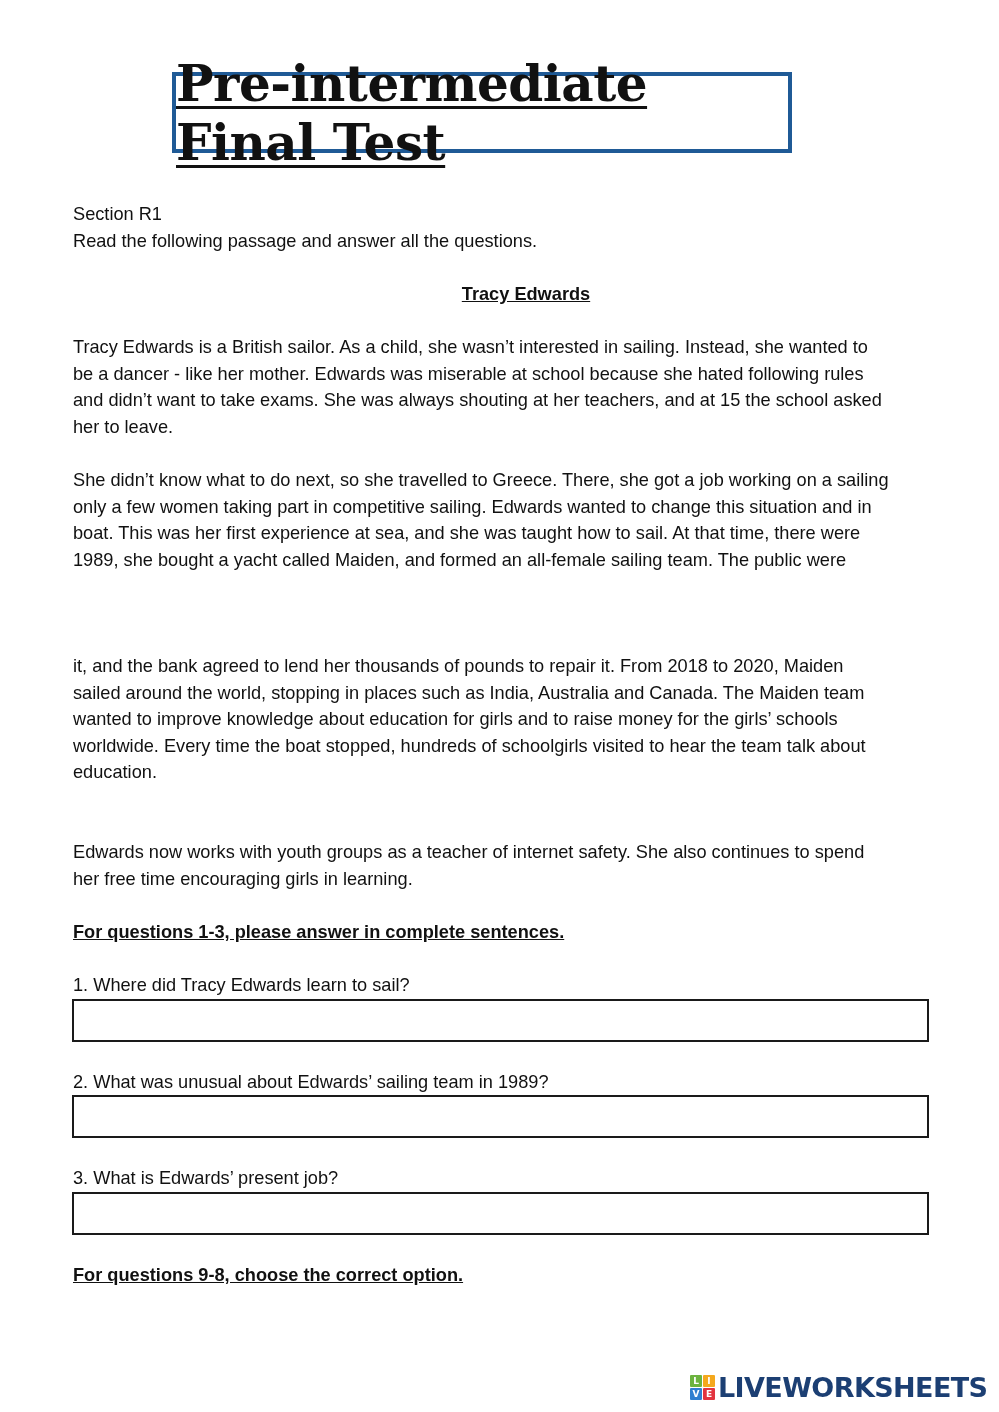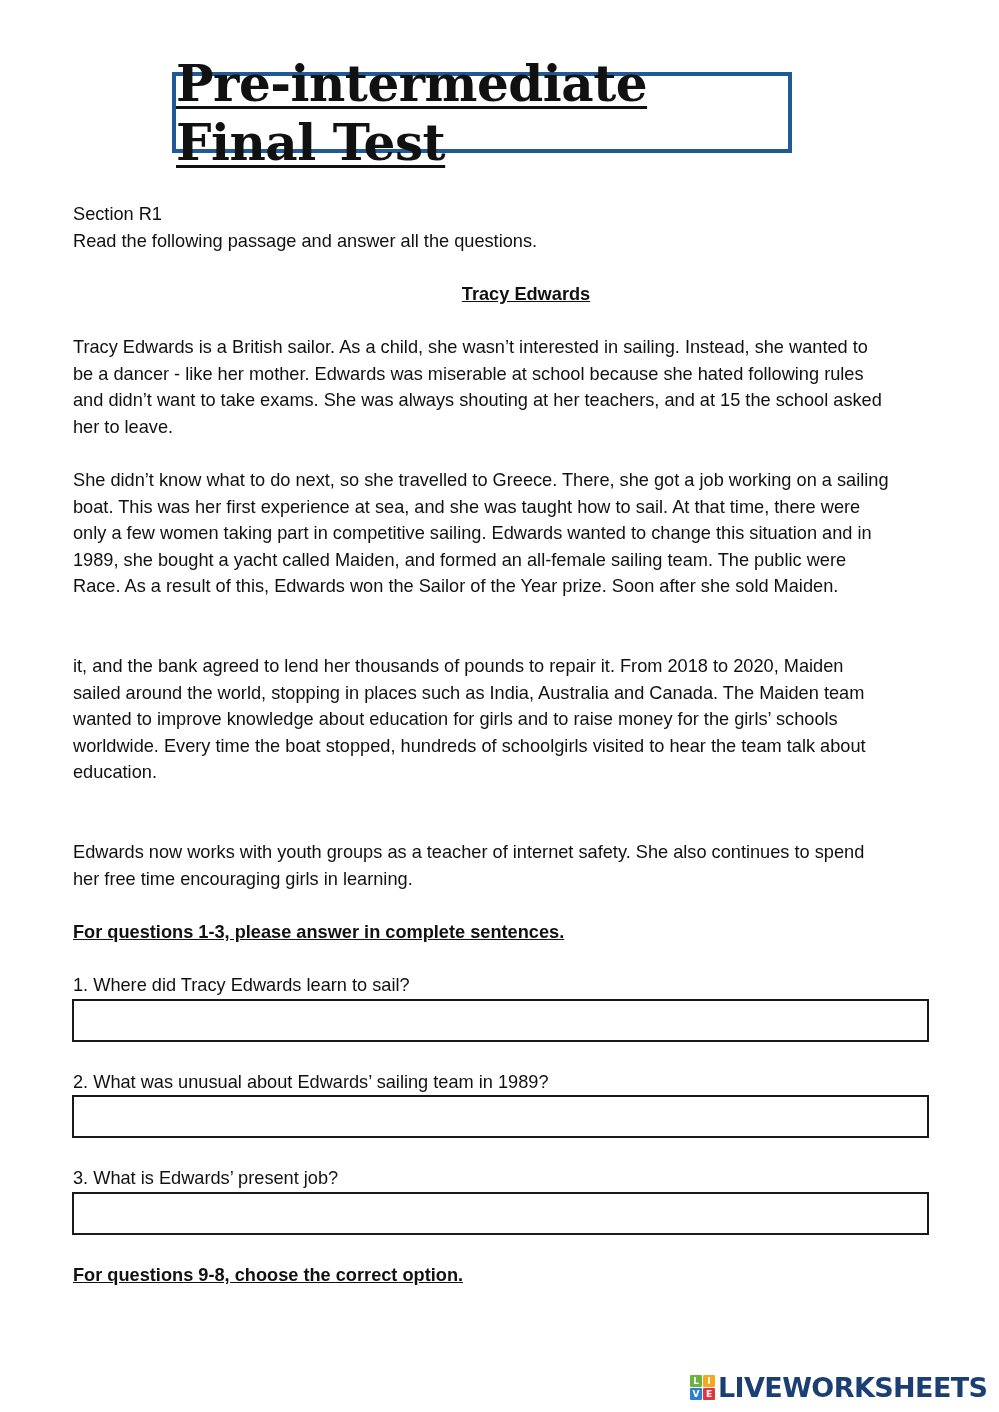--- a/index.html
+++ b/index.html
@@ -75,24 +75,23 @@
 
 <div class="para p1">
   <span class="l">Tracy Edwards is a British sailor. As a child, she wasn’t interested in sailing. Instead, she wanted to</span>
   <span class="l">be a dancer - like her mother. Edwards was miserable at school because she hated following rules</span>
   <span class="l">and didn’t want to take exams. She was always shouting at her teachers, and at 15 the school asked</span>
   <span class="l">her to leave.</span>
 </div>
 
 <div class="para p2">
   <span class="l">She didn’t know what to do next, so she travelled to Greece. There, she got a job working on a sailing</span>
+  <span class="l">only a few women taking part in competitive sailing. Edwards wanted to change this situation and in</span>
   <span class="l">boat. This was her first experience at sea, and she was taught how to sail. At that time, there were</span>
-  <span class="l">only a few women taking part in competitive sailing. Edwards wanted to change this situation and in</span>
   <span class="l">1989, she bought a yacht called Maiden, and formed an all-female sailing team. The public were</span>
-  <span class="l">Race. As a result of this, Edwards won the Sailor of the Year prize. Soon after she sold Maiden.</span>
 </div>
 
 <div class="para p3">
   <span class="l">it, and the bank agreed to lend her thousands of pounds to repair it. From 2018 to 2020, Maiden</span>
   <span class="l">sailed around the world, stopping in places such as India, Australia and Canada. The Maiden team</span>
   <span class="l">wanted to improve knowledge about education for girls and to raise money for the girls’ schools</span>
   <span class="l">worldwide. Every time the boat stopped, hundreds of schoolgirls visited to hear the team talk about</span>
   <span class="l">education.</span>
 </div>
 

